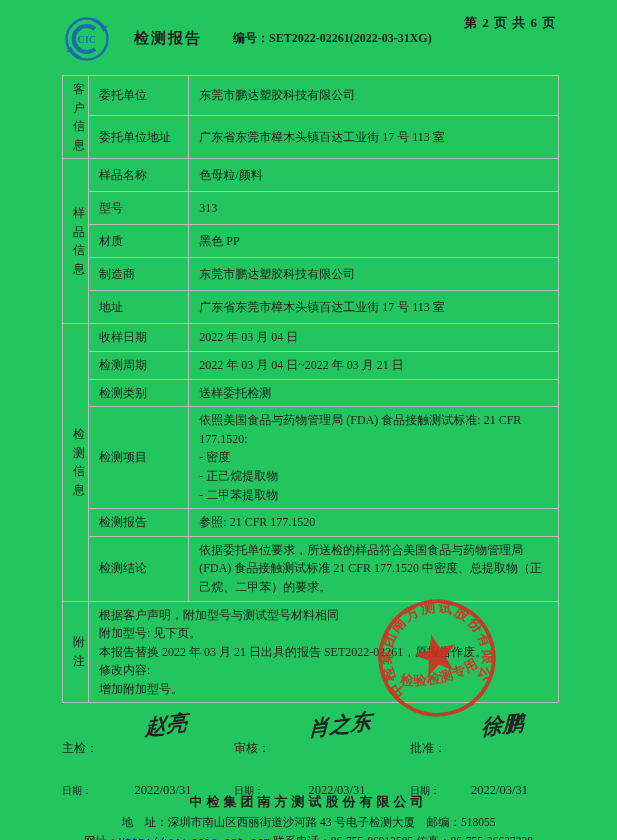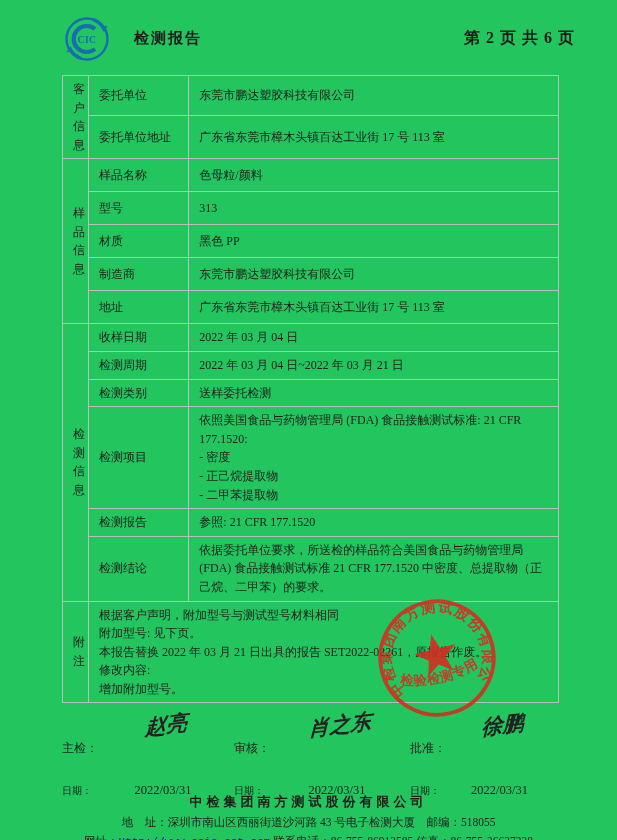--- a/index.html
+++ b/index.html
@@ -8,21 +8,21 @@
     width:617px; height:840px; position:relative;
     font-family:"Liberation Serif","DejaVu Serif",serif;
     color:#1c1c1c;
   }
   .page { position:absolute; inset:0; width:617px; height:840px; background:#22c55e; overflow:hidden; }
 
   
   .hdr-logo { position:absolute; left:62px; top:15px; width:50px; height:48px; }
   .hdr-title { position:absolute; left:134px; top:29px; font-size:15px; font-weight:bold; letter-spacing:2px; }
   .hdr-no { position:absolute; left:233px; top:30px; font-size:12px; font-weight:bold; }
-  .hdr-page { position:absolute; left:464px; top:28px; font-size:16px; font-weight:bold; letter-spacing:1px; }
+  .hdr-page { position:absolute; left:464px; top:14px; font-size:13px; font-weight:bold; letter-spacing:1px; }
 
   
   table.report { position:absolute; left:62px; top:75px; width:497px;
     border-collapse:collapse; table-layout:fixed; }
   table.report td {
     border:1.5px solid #bcbcbc; font-size:12px; vertical-align:middle;
     padding:4px 6px 4px 10px; line-height:1.55;
   }
   td.group { width:25px; text-align:right; padding:4px 2px; white-space:pre-line; line-height:1.9; }
   td.flabel { width:97px; }
@@ -64,20 +64,21 @@
     <circle cx="25" cy="24" r="20.5" fill="none" stroke="#1a6cb0" stroke-width="2.4"></circle>
     <path d="M 31,4.5 A 21,21 0 0 1 43,16" fill="none" stroke="#1a6cb0" stroke-width="3.4"></path>
     <path d="M 19,43.5 A 21,21 0 0 1 7,32" fill="none" stroke="#1a6cb0" stroke-width="3.4"></path>
     <path d="M 43,16 L 45.5,10.5 L 39,12.5 Z" fill="#1a6cb0"></path>
     <path d="M 7,32 L 4.5,37.5 L 11,35.5 Z" fill="#1a6cb0"></path>
     <path d="M 33,14 A 13,13 0 1 0 33,34" fill="none" stroke="#1a6cb0" stroke-width="4.2"></path>
     <text x="25" y="27.5" text-anchor="middle" font-family="Liberation Serif, serif" font-size="9.5" font-weight="bold" fill="#1a6cb0" letter-spacing="0.5">CIC</text>
   </svg>
 
   <div class="hdr-title">检测报告</div>
+  <div class="hdr-no"><span>编号：</span><span>SET2022-02261(2022-03-31XG)</span></div>
   <div class="hdr-page">第 2 页 共 6 页</div>
 
   <table class="report">
 
     <tbody>
         <tr class="h31">
       <td class="group preline" rowspan="2">客户
 信息</td>
       <td class="flabel">委托单位</td>
       <td class="fvalue">东莞市鹏达塑胶科技有限公司</td>

